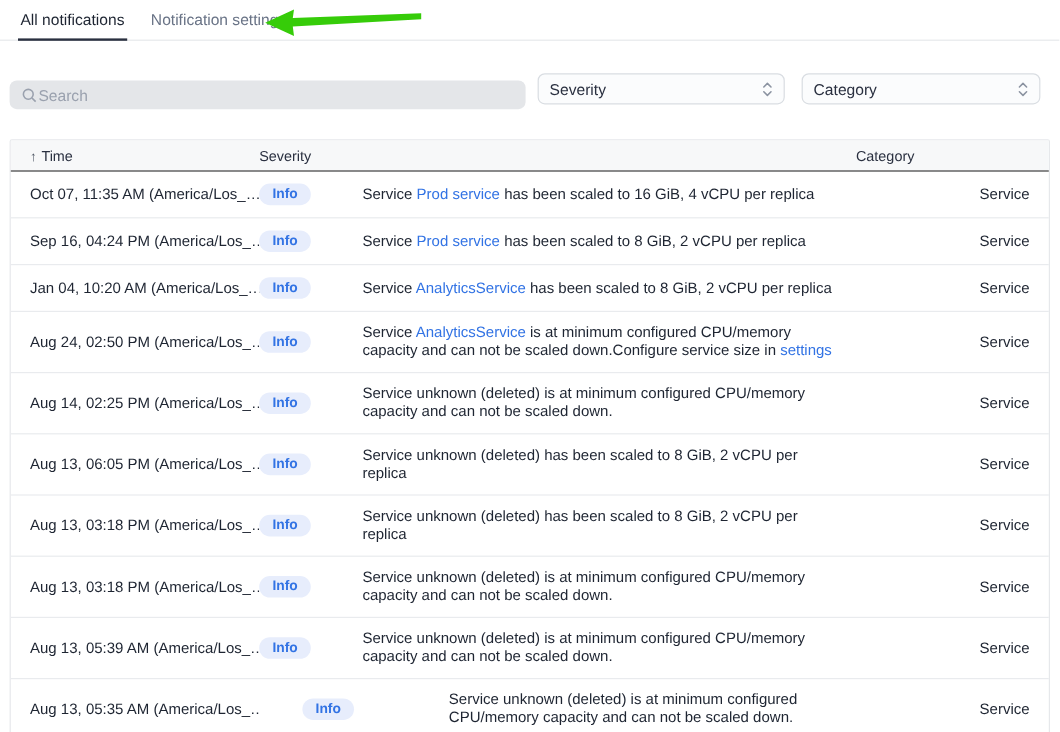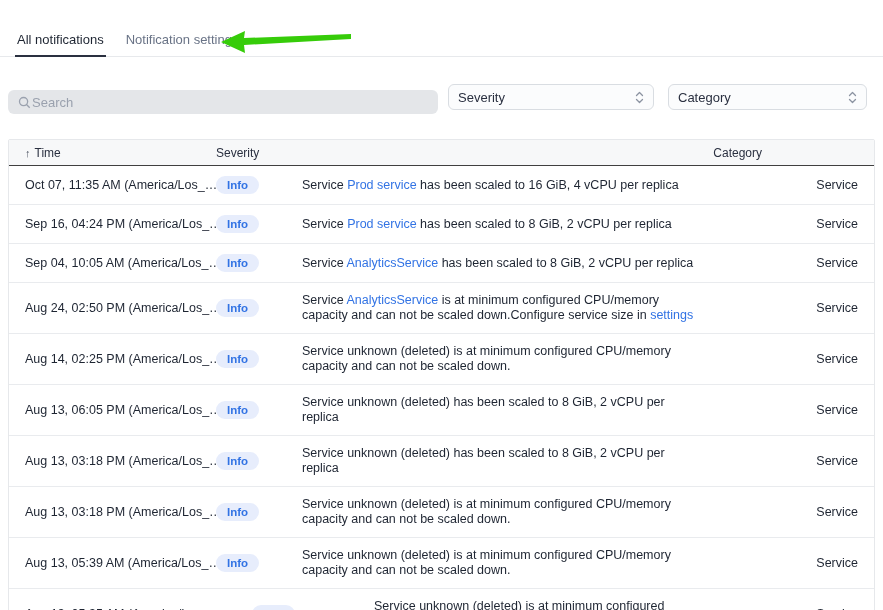--- a/index.html
+++ b/index.html
@@ -1,21 +1,21 @@
 <!DOCTYPE html>
 <html><head>
 <meta charset="utf-8">
 <style>
   * { box-sizing: border-box; margin: 0; padding: 0; }
   html,body { width: 883px; height: 610px; background: #fff; }
   body { font-family: "Liberation Sans", sans-serif; color: #1e2532; overflow: hidden; }
 
   
   .tabbar { position: relative; height: 34px; border-bottom: 1px solid #e7e9ec; }
-  .tabs { display: flex; gap: 22px; padding-left: 17px; height: 100%; align-items: center; margin-top: 23px; }
+  .tabs { display: flex; gap: 22px; padding-left: 17px; height: 100%; align-items: center; }
   .tab { background: none; border: none; font-family: inherit; font-size: 13px; color: #697386;
          height: 100%; cursor: pointer; position: relative; padding: 0; }
   .tab.active { color: #1e2532; }
   .tab.active::after { content:""; position: absolute; left: -2px; right: -2px; bottom: -1px; height: 2px; background: #2a3040; }
   .arrow-annotation { position: absolute; left: 218px; top: 3px; width: 136px; height: 30px; }
 
   
   .filters { display: flex; align-items: center; margin: 23px 8px 0 8px; }
   .searchbox { display: flex; align-items: center; gap: 1px; width: 430px; height: 24px;
                background: #e4e6e9; border-radius: 6px; padding: 0 10px; margin-top: 10px; }
@@ -103,21 +103,21 @@
     <div class="c-msg"><span>Service </span><span class="link">Prod service</span><span> has been scaled to 16 GiB, 4 vCPU per replica</span></div>
     <div class="c-cat">Service</div>
   </div>
       <div class="trow">
     <div class="c-time">Sep 16, 04:24 PM (America/Los_…</div>
     <div class="c-sev"><span class="badge">Info</span></div>
     <div class="c-msg"><span>Service </span><span class="link">Prod service</span><span> has been scaled to 8 GiB, 2 vCPU per replica</span></div>
     <div class="c-cat">Service</div>
   </div>
       <div class="trow">
-    <div class="c-time">Sep 04, 10:05 AM (America/Los_…</div>
+    <div class="c-time">Jan 04, 10:20 AM (America/Los_…</div>
     <div class="c-sev"><span class="badge">Info</span></div>
     <div class="c-msg"><span>Service </span><span class="link">AnalyticsService</span><span> has been scaled to 8 GiB, 2 vCPU per replica</span></div>
     <div class="c-cat">Service</div>
   </div>
       <div class="trow">
     <div class="c-time">Aug 24, 02:50 PM (America/Los_…</div>
     <div class="c-sev"><span class="badge">Info</span></div>
     <div class="c-msg"><span>Service </span><span class="link">AnalyticsService</span><span> is at minimum configured CPU/memory capacity and can not be scaled down.Configure service size in </span><span class="link">settings</span></div>
     <div class="c-cat">Service</div>
   </div>

